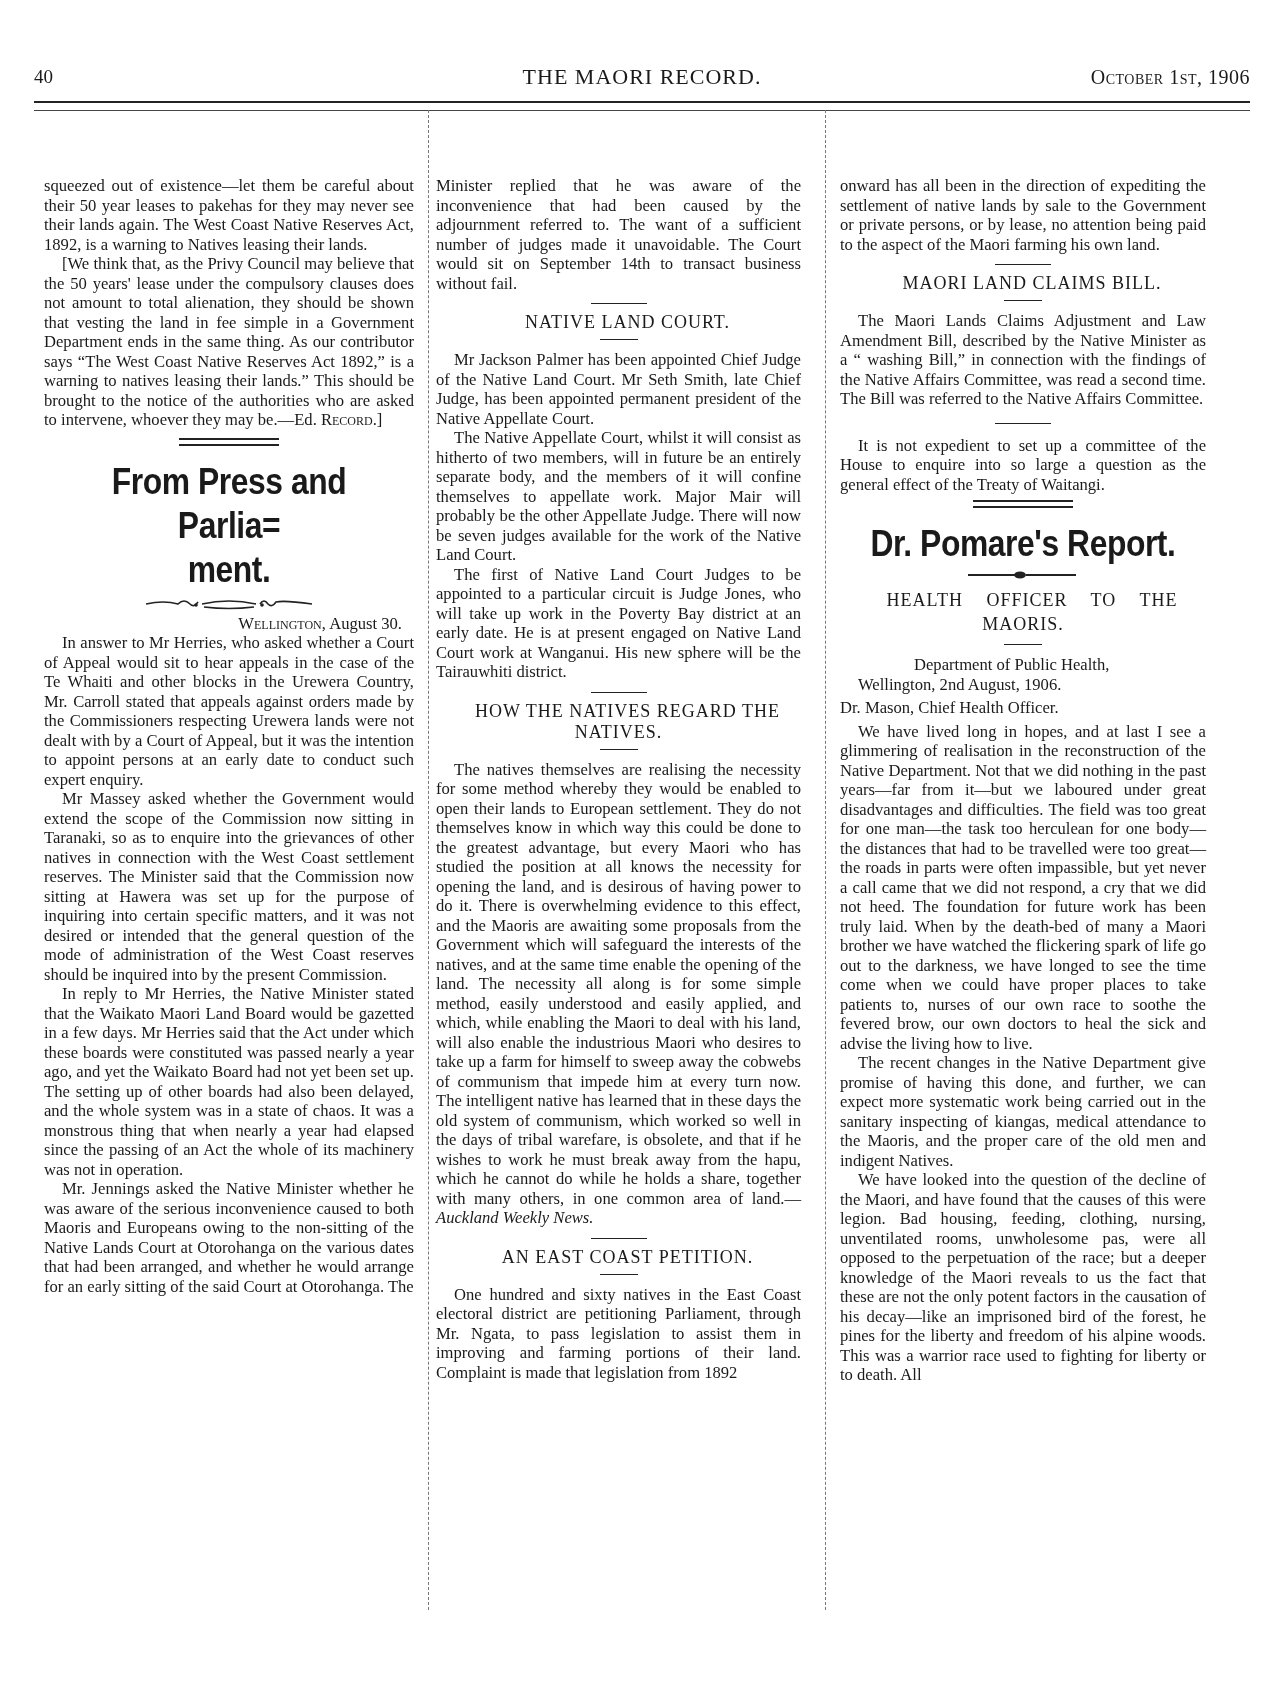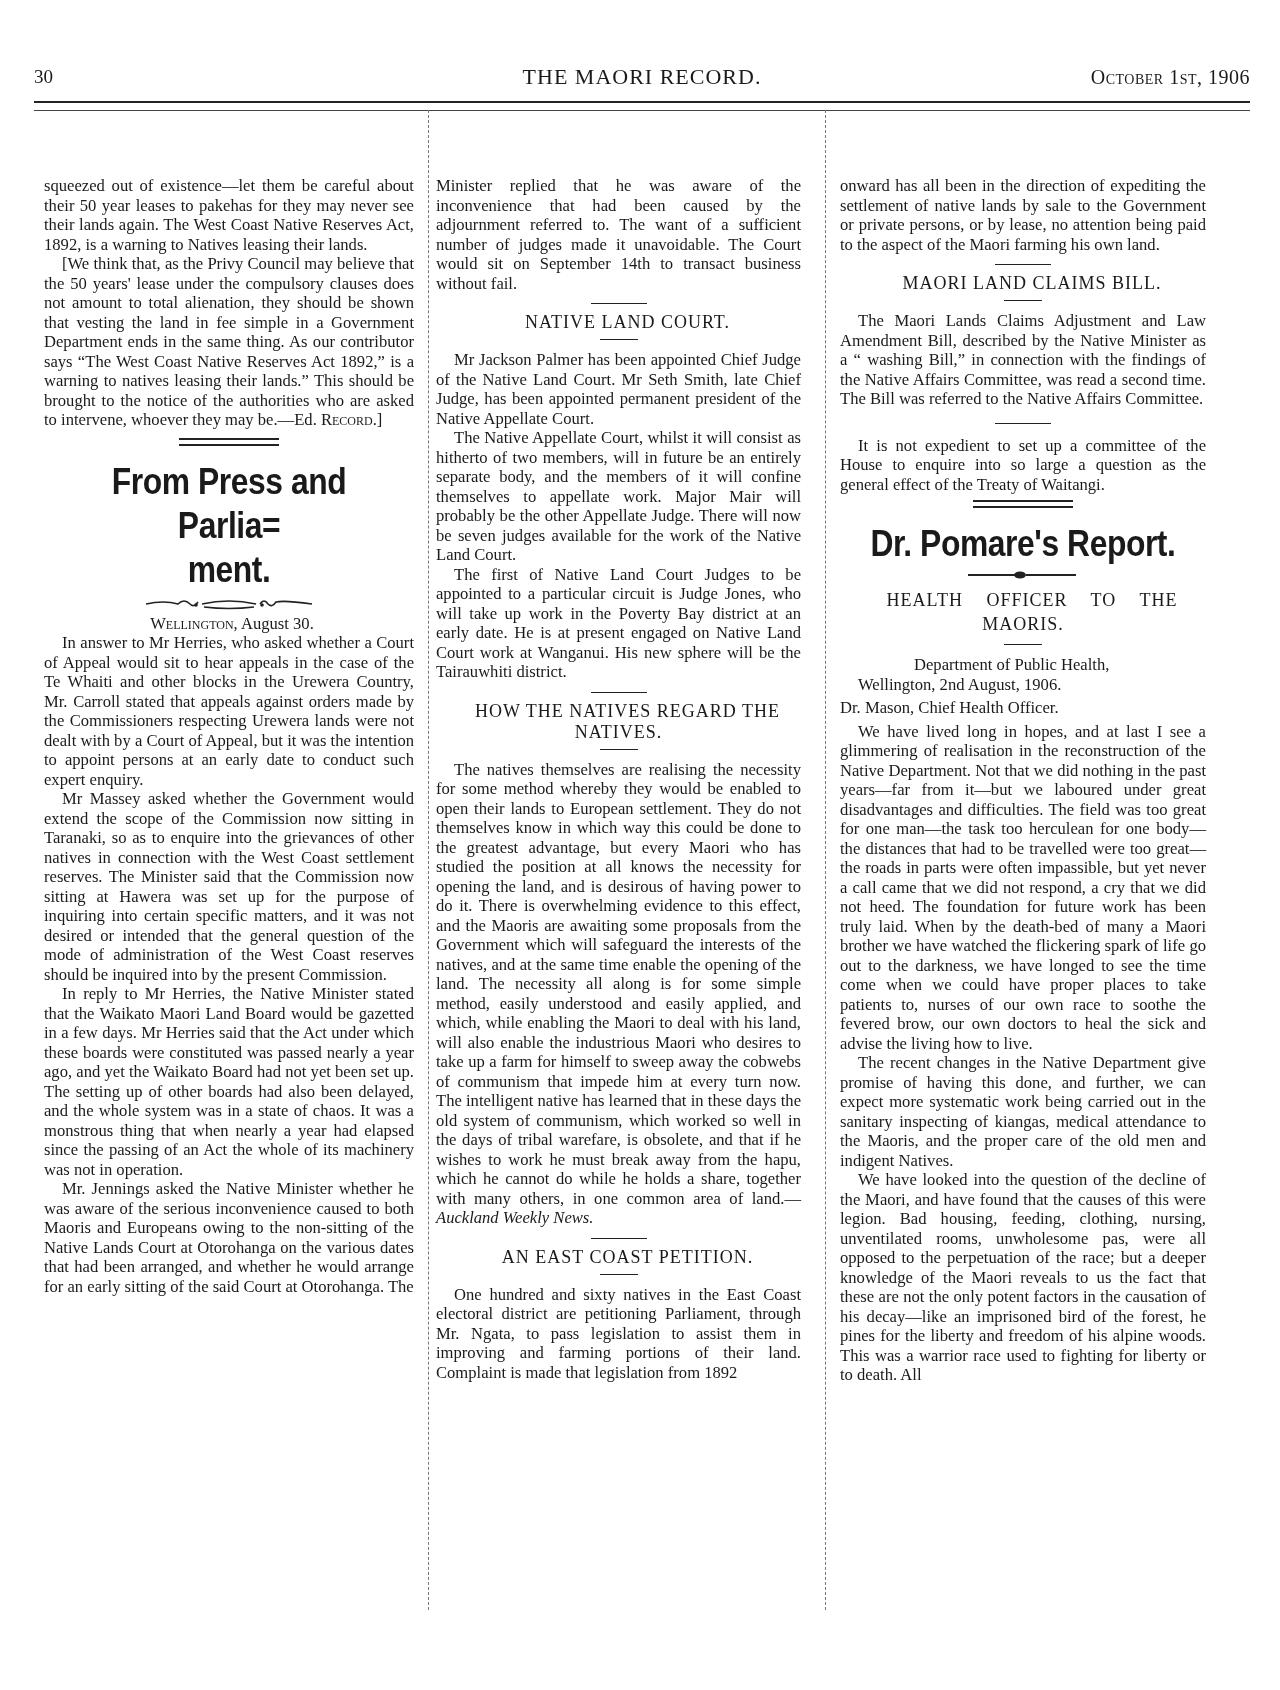--- a/index.html
+++ b/index.html
@@ -17,29 +17,29 @@
     .col2 { left: 436px; width: 365px; }
     .col3 { left: 840px; width: 366px; }
     .sc { font-variant: small-caps; }
     .it { font-style: italic; }
     .short-rule { width: 56px; margin: 10px auto 8px; border-top: 1.5px solid #222; }
     .short-rule.sm { width: 38px; margin: 6px auto 10px; }
     .double-rule { width: 100px; margin: 8px auto 14px; height: 4px; border-top: 2px solid #222; border-bottom: 2px solid #222; }
     .subhead { text-align: center; font-size: 18px; letter-spacing: 1px; line-height: 21px; margin: 0; font-family: "Liberation Serif", serif; }
     .bighead { text-align: center; font-family: "Liberation Sans", sans-serif; font-weight: bold; font-size: 37px; line-height: 44px; letter-spacing: -0.5px; margin: 14px 0 4px; transform: scaleX(0.86); }
     .ornament { display: block; margin: 4px auto 2px; }
-    .dateline { text-align: center; padding-right: 12px; }
+    .dateline { text-align: right; padding-right: 12px; }
     .right-indent { text-align: left; padding-right: 4px; }
     .dept { text-align: left; padding-left: 56px; }
   </style>
 </head>
 <body>
 
 <div class="header">
-  <span class="page-num">30</span>
+  <span class="page-num">40</span>
   <div class="masthead">THE MAORI RECORD.</div>
   <span class="dateline-top">October 1st, 1906</span>
 </div>
 <div class="rule-top"></div>
 
 <div class="col-divider" style="left:428px; height:1500px;"></div>
 <div class="col-divider" style="left:825px; height:1500px;"></div>
 
 <div class="col col1">
   <p class="noindent">squeezed out of existence—let them be careful about their 50 year leases to pakehas for they may never see their lands again. The West Coast Native Reserves Act, 1892, is a warning to Natives leasing their lands.</p>

